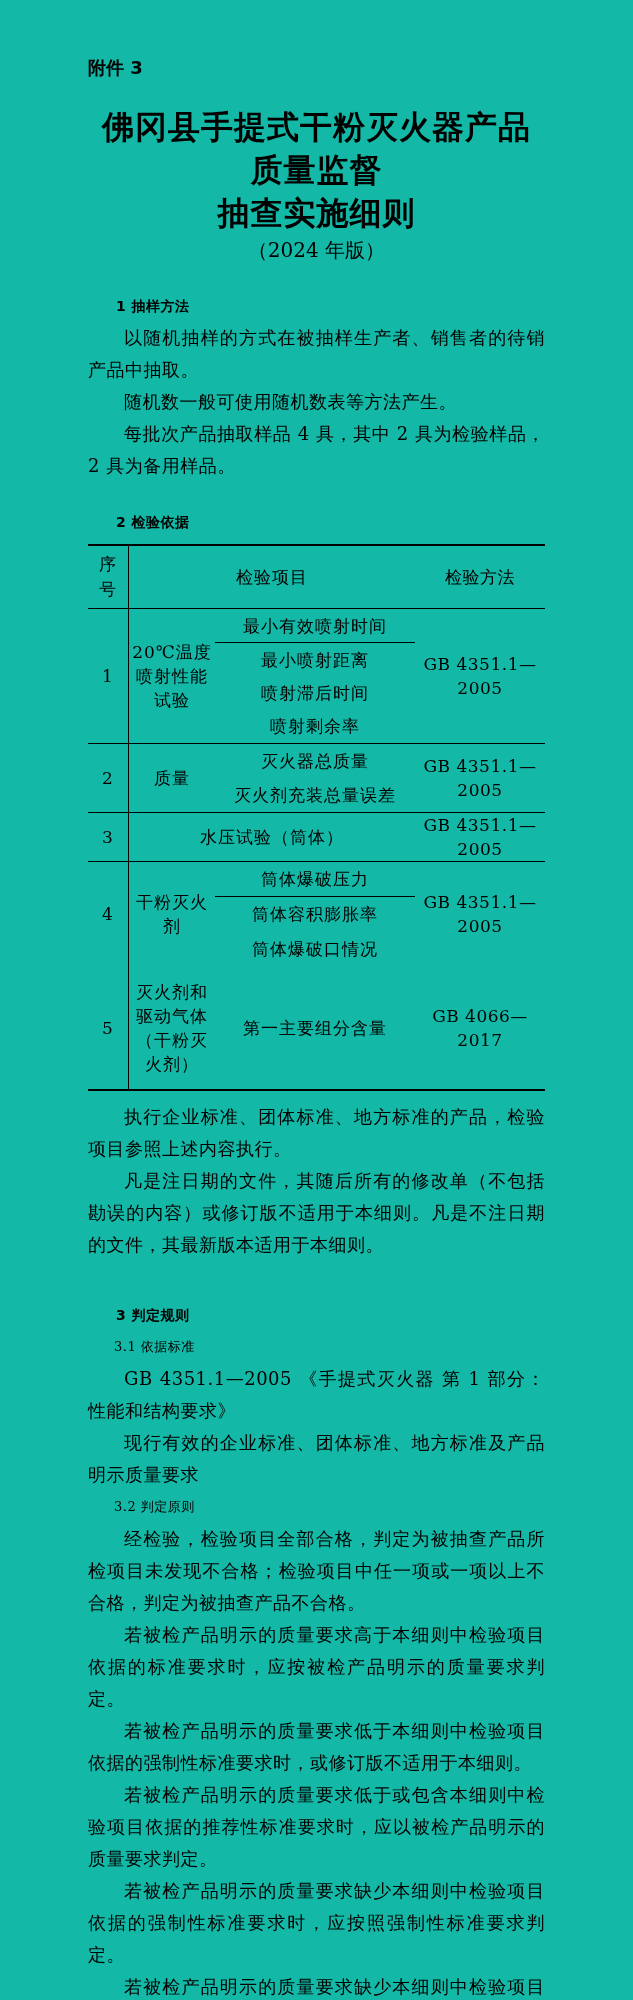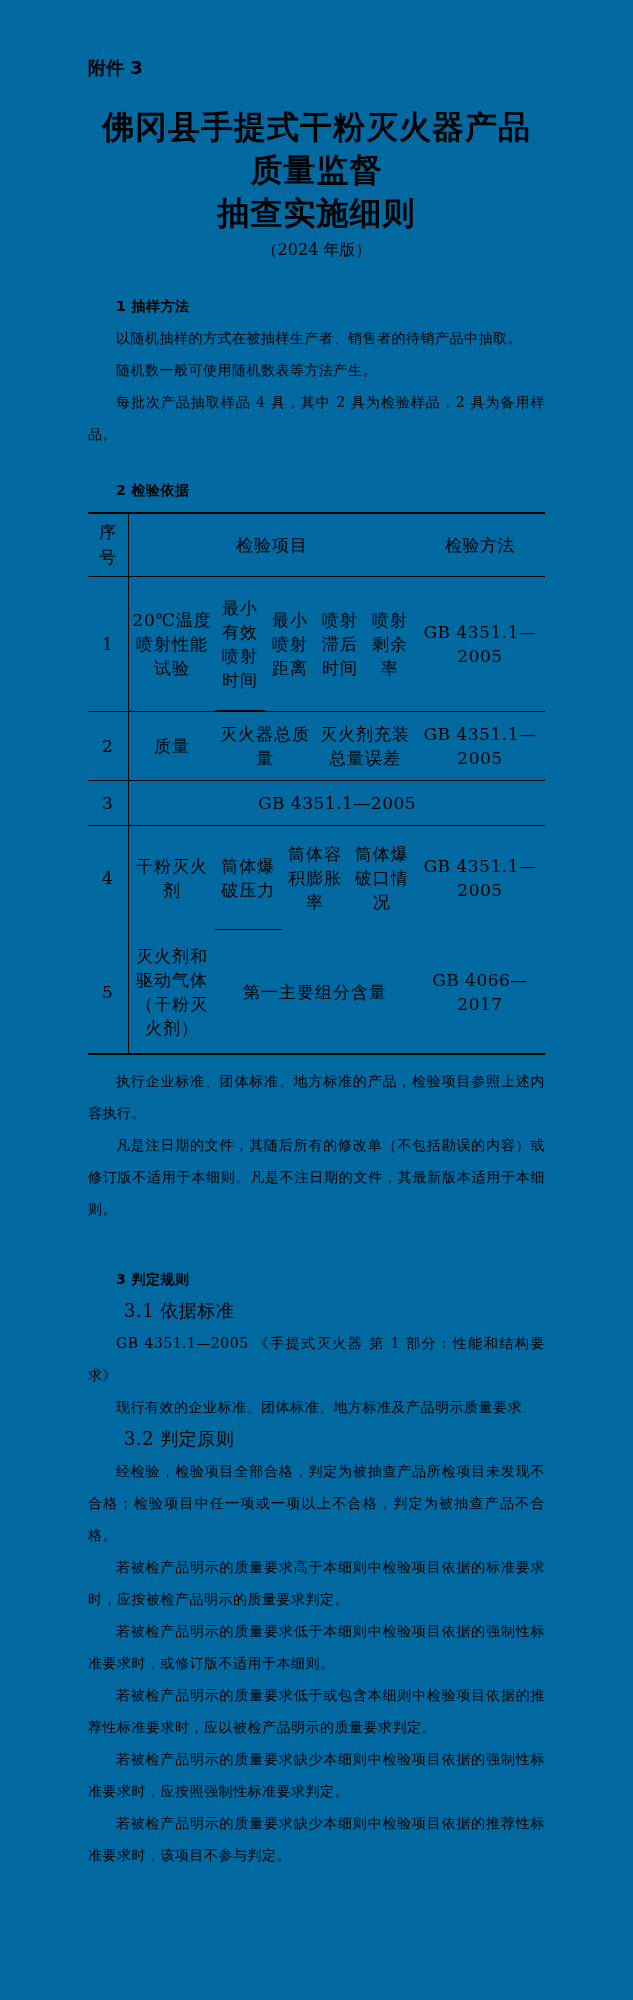--- a/index.html
+++ b/index.html
@@ -1,21 +1,21 @@
 <!DOCTYPE html>
 <html><head>
 <meta charset="utf-8">
 <style>
   html, body { margin: 0; padding: 0; background: #ffffff; }
   .page {
     position: relative;
     width: 633px;
     height: 2000px;
     box-sizing: border-box;
-    background: #0369a1;
+    background: #14b8a6;
     color: #000000;
     padding: 56px 88px 0 88px;
     overflow: hidden;
     font-family: "DejaVu Serif", "Liberation Serif", serif;
   }
   .attachment {
     font-family: "DejaVu Sans", "Liberation Sans", sans-serif;
     font-weight: bold;
     font-size: 18px;
     line-height: 24px;
@@ -25,46 +25,46 @@
     text-align: center;
     font-family: "DejaVu Sans", "Liberation Sans", sans-serif;
     font-weight: bold;
     font-size: 32px;
     line-height: 43px;
     letter-spacing: 1px;
   }
   .subtitle {
     margin-top: 3px;
     text-align: center;
-    font-size: 16px;
+    font-size: 20px;
     line-height: 24px;
   }
   .sec-heading {
     font-family: "DejaVu Sans", "Liberation Sans", sans-serif;
     font-weight: bold;
     font-size: 14px;
     line-height: 28px;
     padding-left: 2em;
     letter-spacing: 0.5px;
   }
   #s1h { margin-top: 30px; }
   #s2h { margin-top: 26px; }
   #s3h { margin-top: 40px; }
   p.body {
     margin: 0;
-    font-size: 14px;
+    font-size: 18px;
     line-height: 32px;
     letter-spacing: 0.5px;
     text-align: justify;
     text-indent: 2em;
   }
   p.body.first { margin-top: 2px; }
   .subhead {
     margin: 0;
-    font-size: 18px;
+    font-size: 13px;
     line-height: 32px;
     letter-spacing: 0.5px;
     text-indent: 2em;
   }
   
   .tbl {
     margin-top: 8px;
     border-top: 2px solid #000;
     border-bottom: 2px solid #000;
     font-size: 17px;
@@ -85,21 +85,21 @@
     display: flex; align-items: center; justify-content: center;
     flex: none;
   }
   .c-no .stack { display: block; width: 1.15em; text-align: center; line-height: 25px; }
   .c-proj { width: 286px; display: flex; flex: none; }
   .c-cat {
     width: 86px; flex: none;
     display: flex; align-items: center; justify-content: center;
     text-align: center; padding: 0 3px; box-sizing: border-box;
   }
-  .c-subs { flex: 1; display: flex; }
+  .c-subs { flex: 1; display: flex; flex-direction: column; }
   .c-sub { flex: 1; display: flex; align-items: center; justify-content: center; text-align: center; }
   .c-sub.div { border-bottom: 1.5px solid #000; }
   .c-span { flex: 1; display: flex; align-items: center; justify-content: center; text-align: center; }
   .c-method { flex: 1; display: flex; align-items: center; justify-content: center; text-align: center; letter-spacing: 0.5px; }
 </style>
 </head>
 <body>
 
 <div class="page">
 
@@ -157,20 +157,23 @@
           <div class="c-sub">灭火剂充装总量误差</div>
         </div>
       </div>
       <div class="c-method">GB 4351.1—2005</div>
     </div>
 
     <div class="row bt rh-3">
       <div class="c-no">
           <span>3</span>
         </div>
+      <div class="c-proj">
+        <div class="c-span">水压试验（筒体）</div>
+      </div>
       <div class="c-method">GB 4351.1—2005</div>
     </div>
 
     <div class="row bt rh-4">
       <div class="c-no">
           <span>4</span>
         </div>
       <div class="c-proj">
         <div class="c-cat">干粉灭火剂</div>
         <div class="c-subs">

